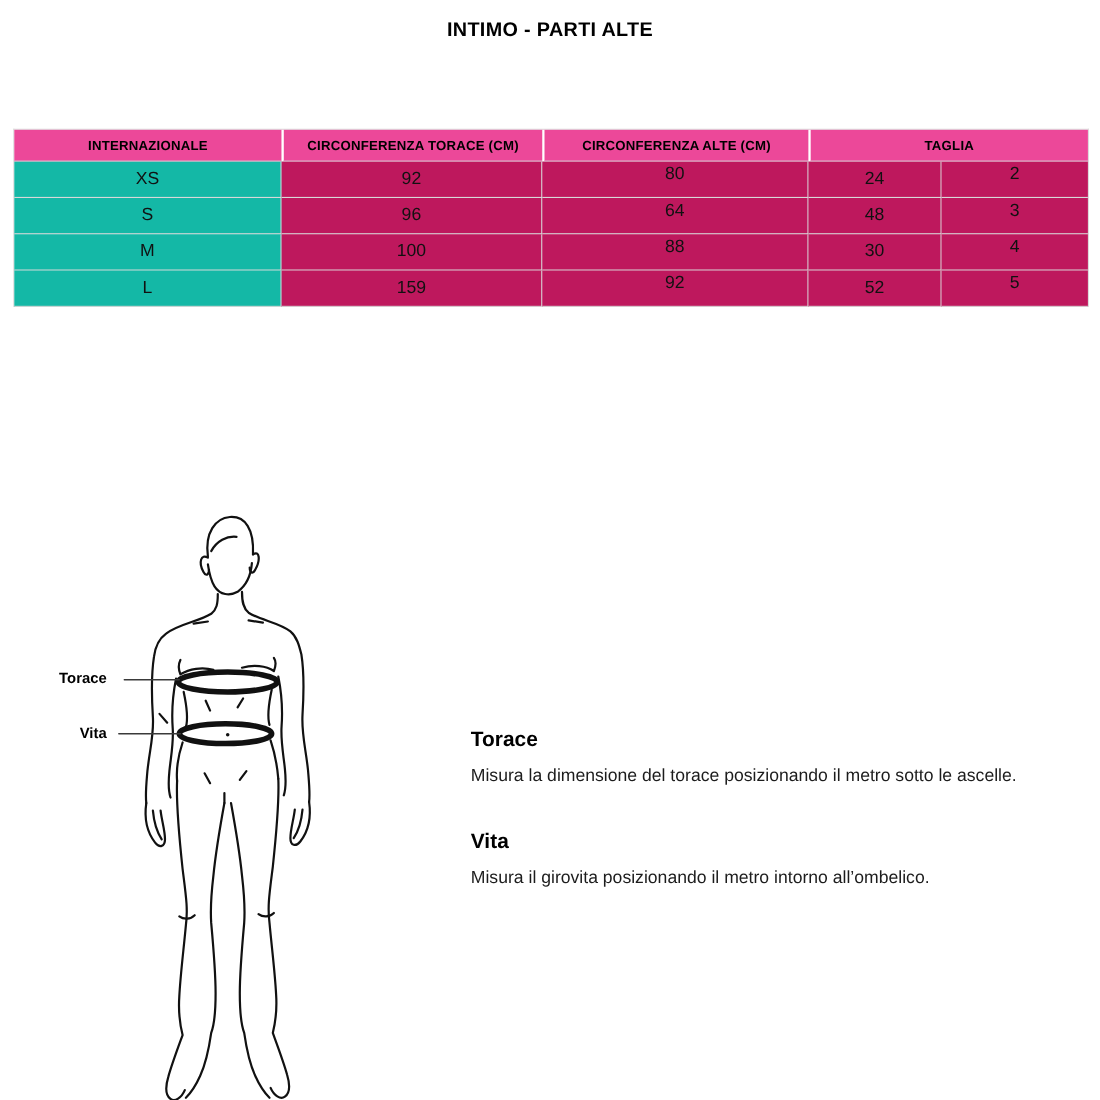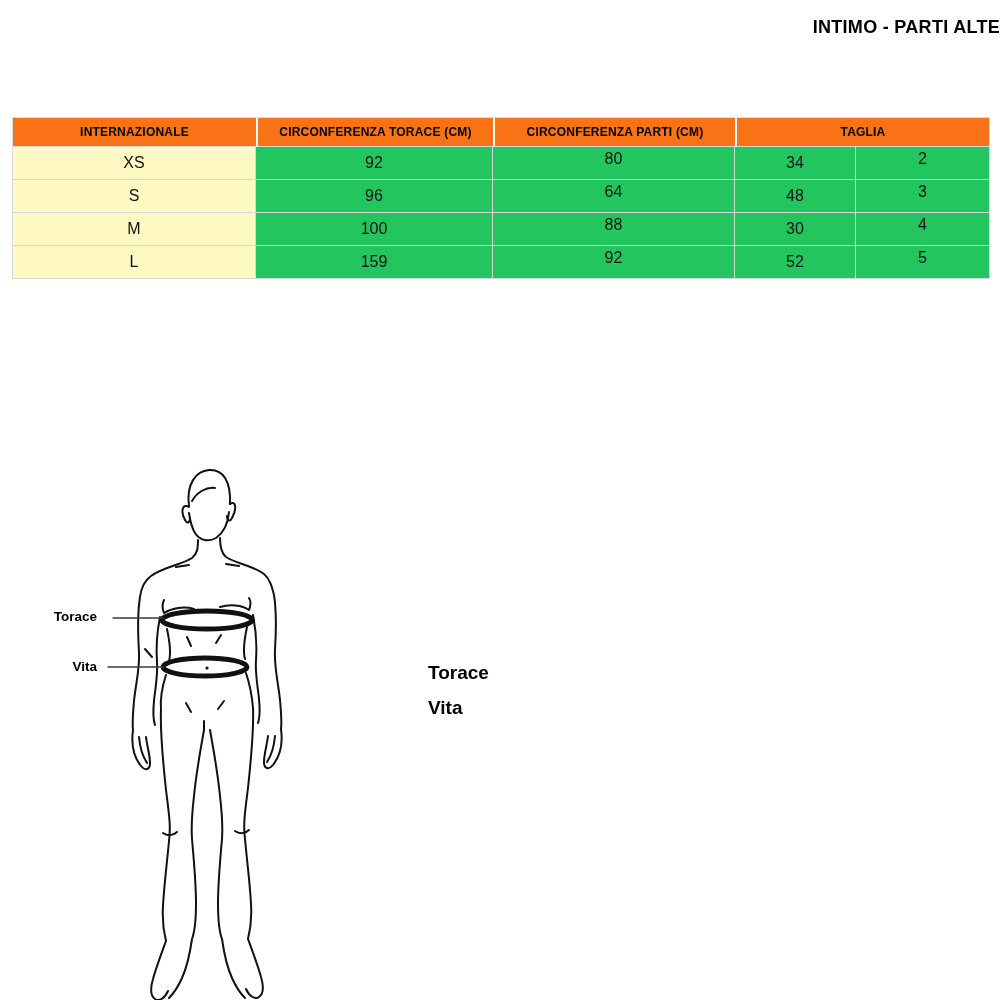--- a/index.html
+++ b/index.html
@@ -5,45 +5,45 @@
   * { margin: 0; padding: 0; box-sizing: border-box; }
   html, body { background: #fff; }
   body {
     width: 1000px; height: 1000px;
     position: relative; overflow: hidden;
     font-family: "Liberation Sans", sans-serif;
     color: #000;
   }
   .page-title {
     position: absolute; top: 17px; left: 0; width: 1000px;
-    text-align: right; font-size: 18px; font-weight: bold;
+    text-align: center; font-size: 18px; font-weight: bold;
     letter-spacing: 0.3px; color: #000;
   }
   
   .size-table-wrap { position: absolute; left: 12px; top: 117px; }
   table.size-table {
     border-collapse: separate; border-spacing: 0;
     table-layout: fixed; width: 976px;
     border: 1px solid #dcdcdc; border-bottom: none;
   }
   table.size-table th {
-    background: #f97316;
+    background: #ec4899;
     font-size: 12px; font-weight: bold; letter-spacing: 0.2px;
     height: 29px; text-align: center; vertical-align: middle;
     border-bottom: 1px solid #d8d8d8;
   }
   table.size-table th:not(:first-child) { border-left: 2px solid #fff; }
   table.size-table td {
     height: 33px; text-align: center; vertical-align: middle;
     font-size: 16px; color: #111;
     border-right: 1px solid #d8d8d8; border-bottom: 1px solid #d8d8d8;
-    background: #22c55e;
+    background: #be185d;
   }
   table.size-table td:last-child { border-right: none; }
-  table.size-table td.size-col { background: #fef9c3; }
+  table.size-table td.size-col { background: #14b8a6; }
   
   table.size-table td.raised { vertical-align: top; padding-top: 3px; text-align: center; }
   
   svg.figure-svg { position: absolute; left: 0; top: 0; width: 1000px; height: 1000px; }
   .figure-label {
     position: absolute; left: 30px; width: 67px;
     text-align: right; font-size: 13.5px; font-weight: bold; color: #000;
   }
   .figure-label.torace { top: 609px; }
   .figure-label.vita   { top: 659px; }
@@ -63,30 +63,30 @@
       <col style="width:243px">
         <col style="width:237px">
         <col style="width:242px">
       <col style="width:121px">
         <col style="width:133px">
     </colgroup>
     <thead>
       <tr>
         <th>INTERNAZIONALE</th>
         <th>CIRCONFERENZA TORACE (CM)</th>
-        <th>CIRCONFERENZA PARTI (CM)</th>
+        <th>CIRCONFERENZA ALTE (CM)</th>
         <th colspan="2">TAGLIA</th>
       </tr>
     </thead>
     <tbody>
       <tr>
         <td class="size-col">XS</td>
         <td>92</td>
         <td class="raised">80</td>
-        <td>34</td>
+        <td>24</td>
         <td class="raised">2</td>
       </tr>
       <tr>
         <td class="size-col">S</td>
         <td>96</td>
         <td class="raised">64</td>
         <td>48</td>
         <td class="raised">3</td>
       </tr>
       <tr>
@@ -161,14 +161,16 @@
     <path d="M 113 618 L 163 618"></path>
     <path d="M 108 667 L 164 667"></path>
   </g>
 </svg>
 
 <div class="figure-label torace">Torace</div>
 <div class="figure-label vita">Vita</div>
 
 <div class="instructions">
   <h3>Torace</h3>
+  <p>Misura la dimensione del torace posizionando il metro sotto le ascelle.</p>
   <h3>Vita</h3>
+  <p>Misura il girovita posizionando il metro intorno all’ombelico.</p>
 </div>
 
 </body></html>

